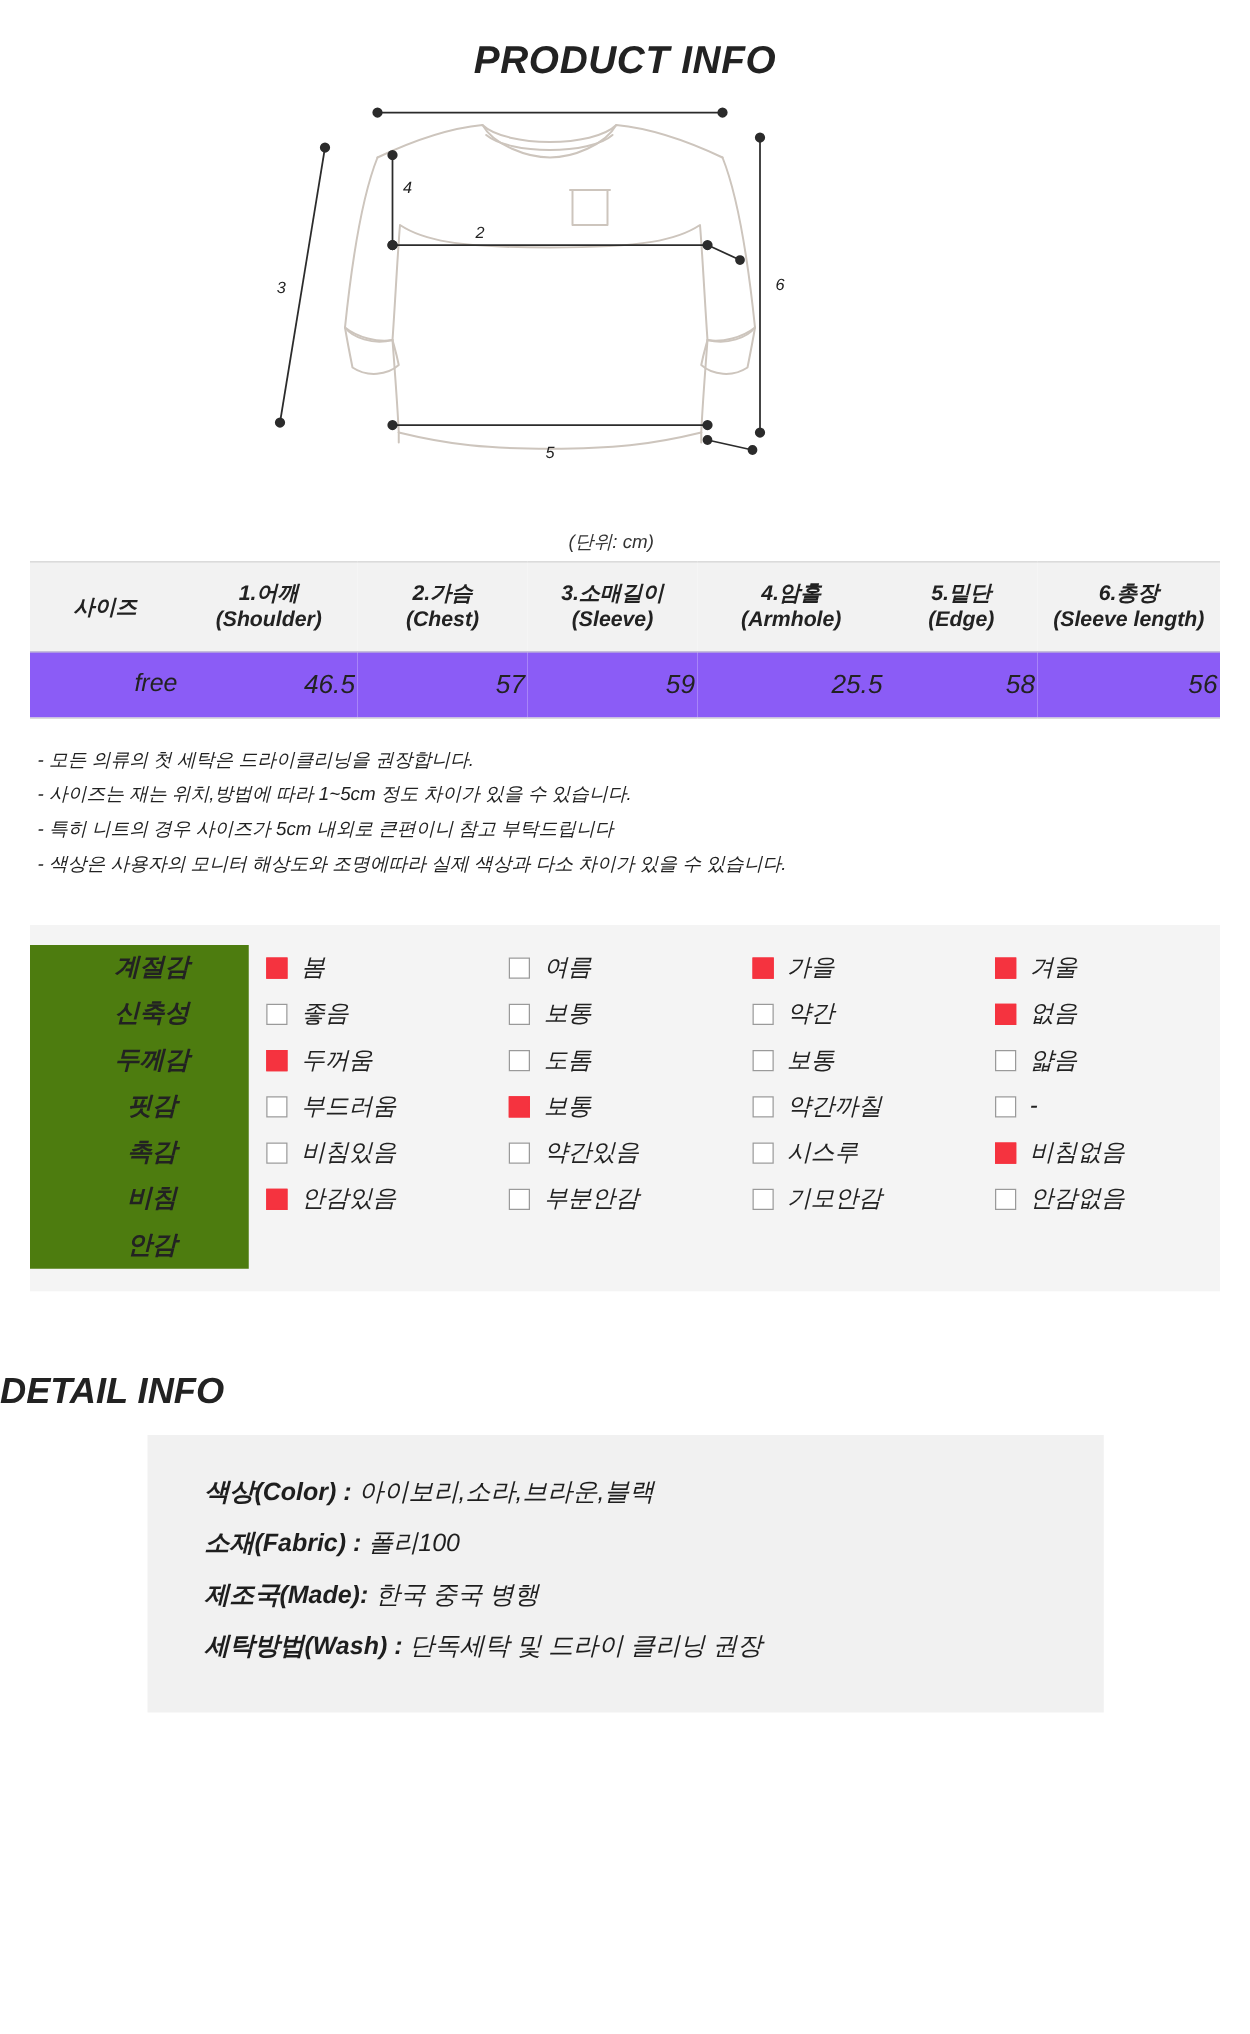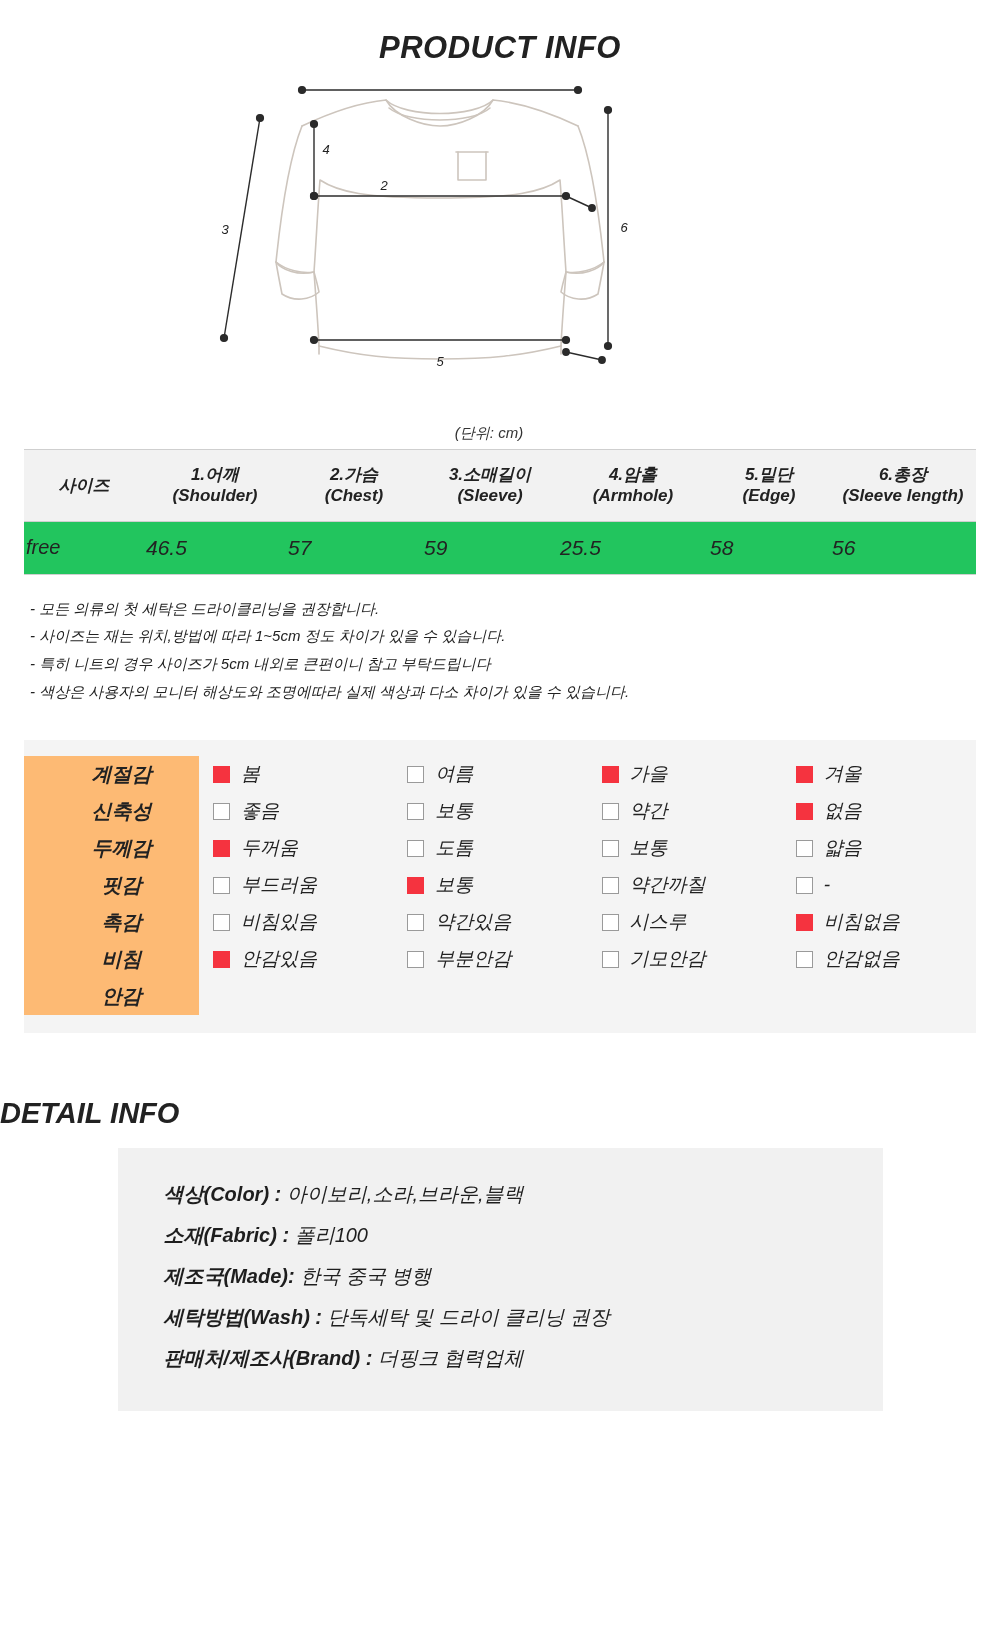--- a/index.html
+++ b/index.html
@@ -60,24 +60,24 @@
     border-bottom: 1px solid #cfcfcf;
     text-align: center;
   }
   table.size-table thead th .en {
     display: block;
     font-weight: bold;
   }
   table.size-table tbody td {
     font-size: 21px;
     color: #222;
-    text-align: left;
+    text-align: right;
     padding: 14px 2px;
     border-bottom: 1px solid #cfcfcf;
-    background: #22c55e;
+    background: #8b5cf6;
   }
   table.size-table tbody td:first-child { font-size: 20px; }
 
   .notes {
     width: 952px;
     margin: 14px auto 0 auto;
     padding: 6px 4px 10px 6px;
   }
   .notes div {
     font-size: 15px;
@@ -89,21 +89,21 @@
   .attr-panel {
     width: 952px;
     margin: 24px auto 0 auto;
     background: #f4f4f4;
     display: flex;
     padding: 16px 0 18px 0;
   }
   .attr-labels {
     width: 175px;
     flex: 0 0 175px;
-    background: #fdba74;
+    background: #4d7c0f;
     padding-left: 20px;
   }
   .attr-labels .lbl {
     height: 37px;
     line-height: 37px;
     text-align: center;
     font-size: 20px;
     font-weight: bold;
     color: #222;
   }
@@ -438,19 +438,15 @@
       <span class="v">폴리100</span>
     </div>
     <div class="detail-row">
       <span class="k">제조국(Made):</span>
       <span class="v">한국 중국 병행</span>
     </div>
     <div class="detail-row">
       <span class="k">세탁방법(Wash) :</span>
       <span class="v">단독세탁 및 드라이 클리닝 권장</span>
     </div>
-    <div class="detail-row">
-      <span class="k">판매처/제조사(Brand) :</span>
-      <span class="v">더핑크 협력업체</span>
-    </div>
   </div>
 
 </div>
 
 </body></html>

